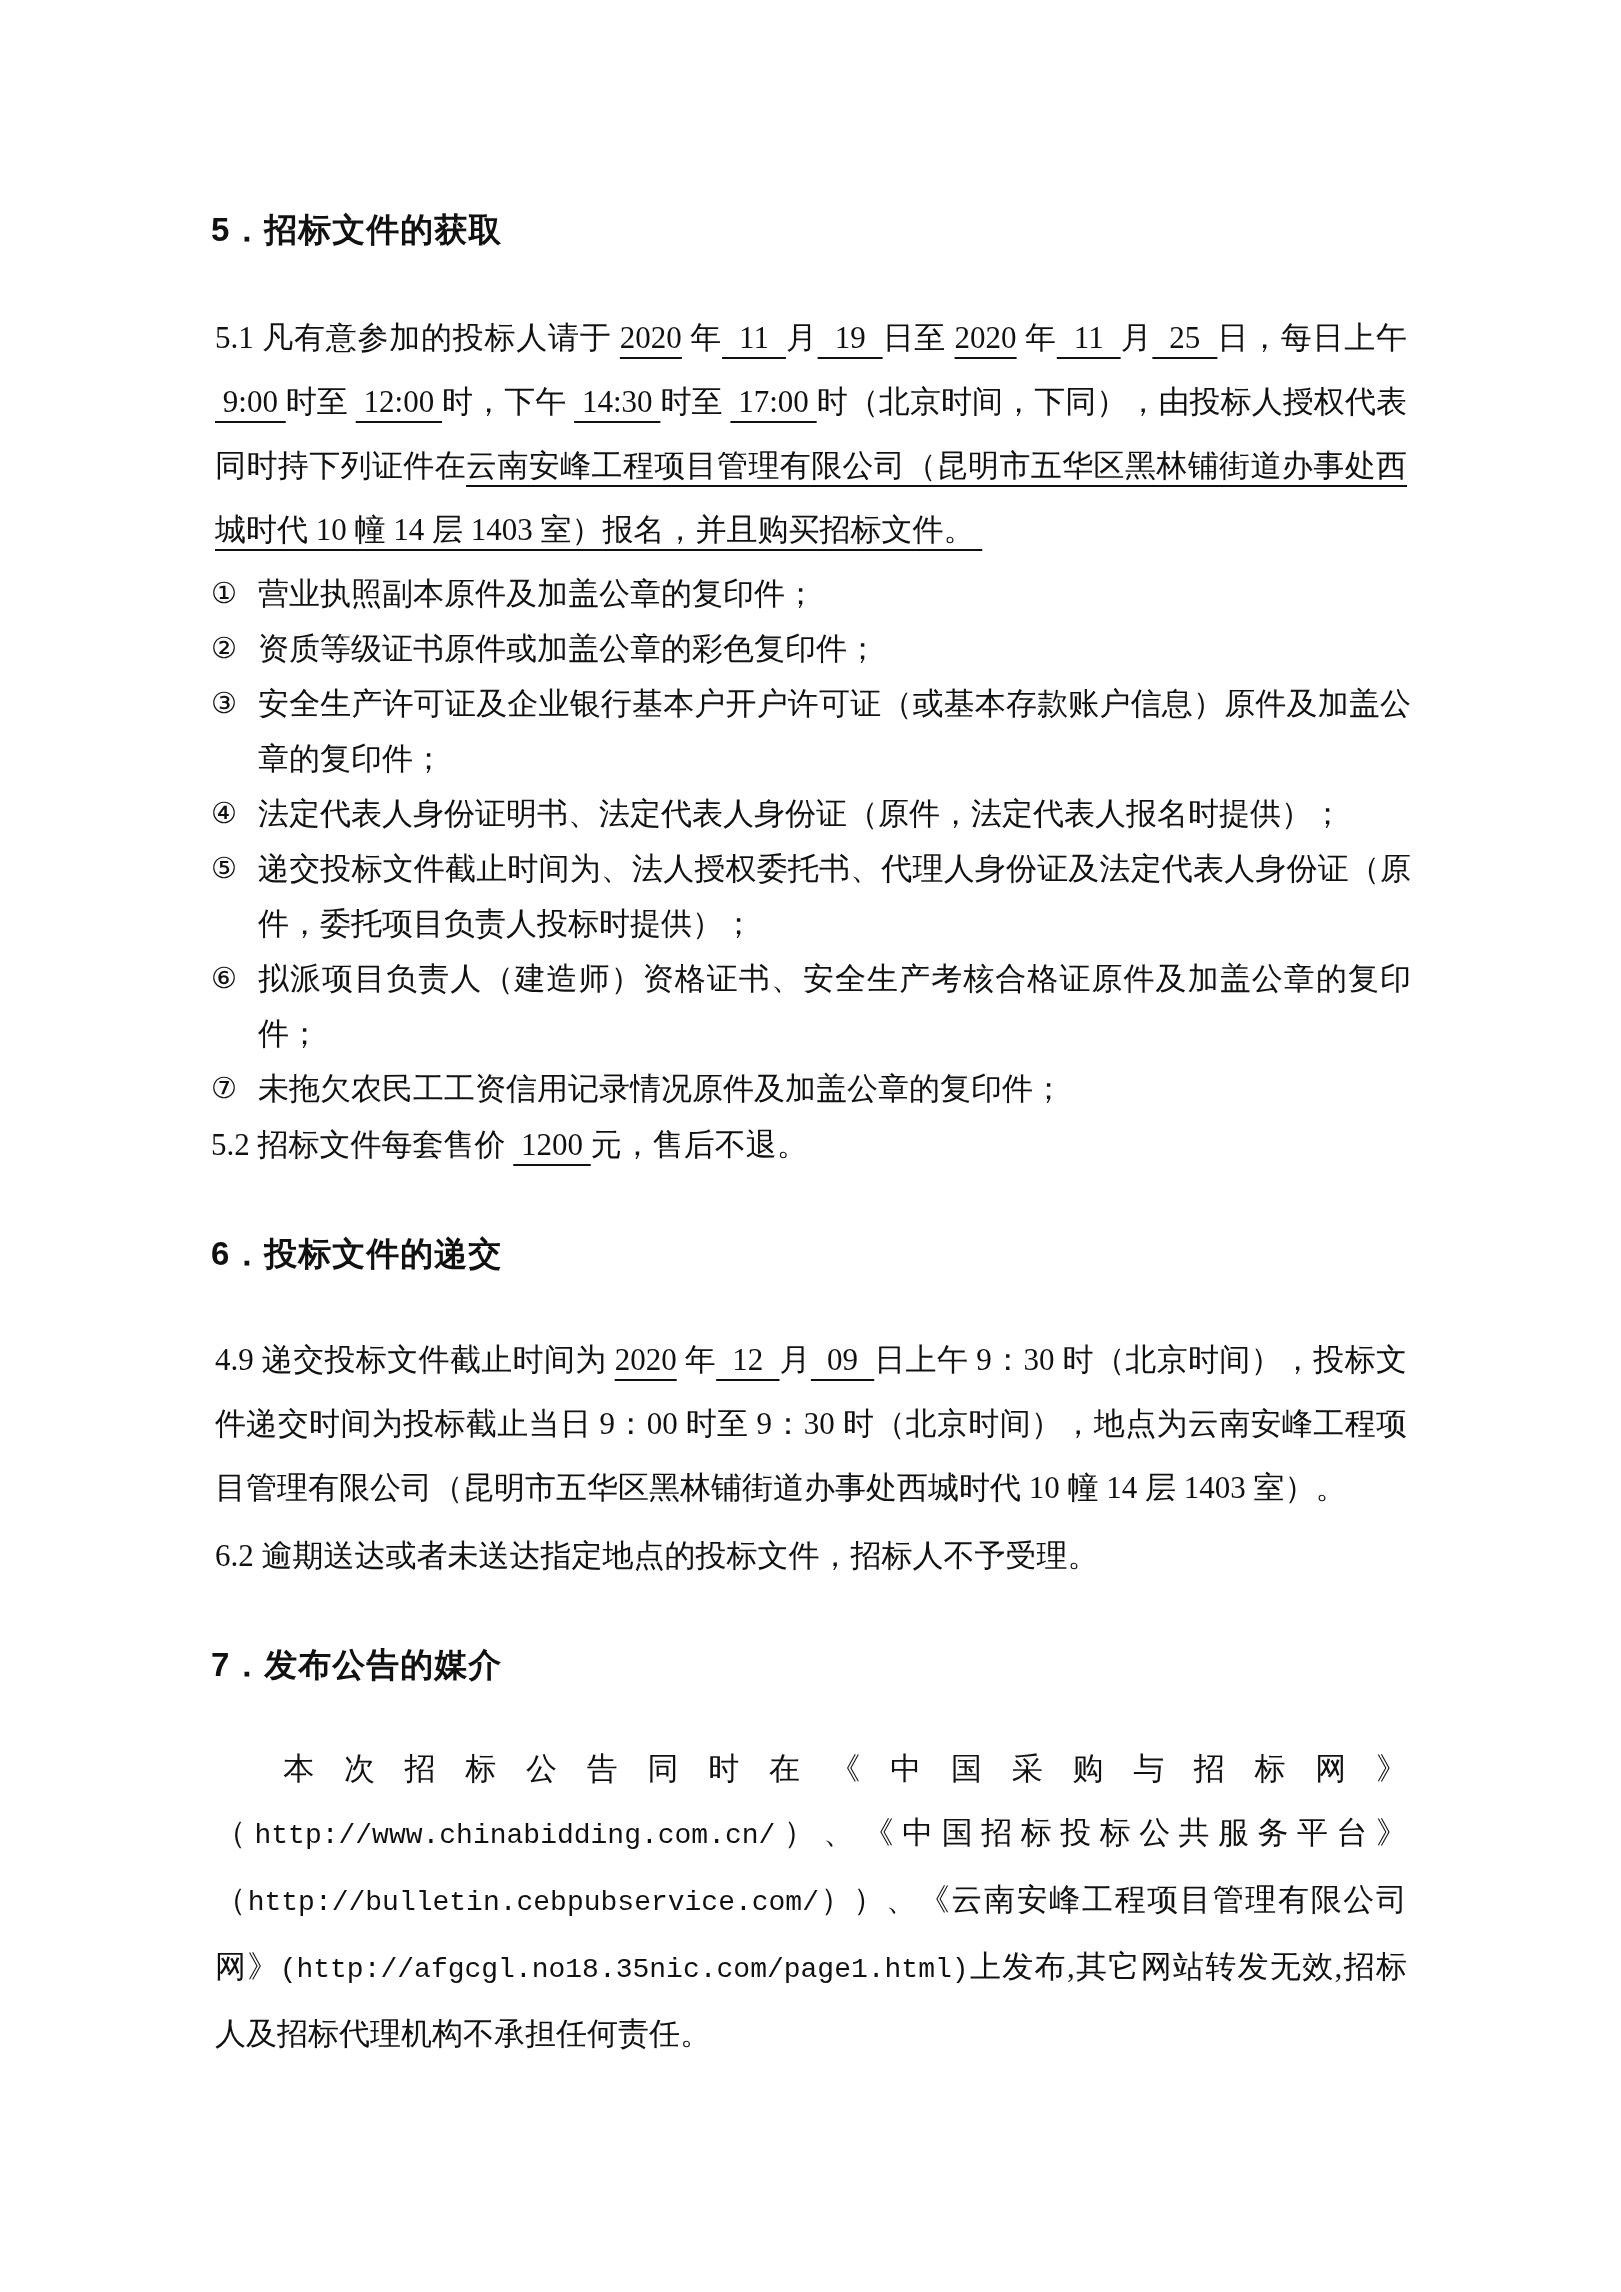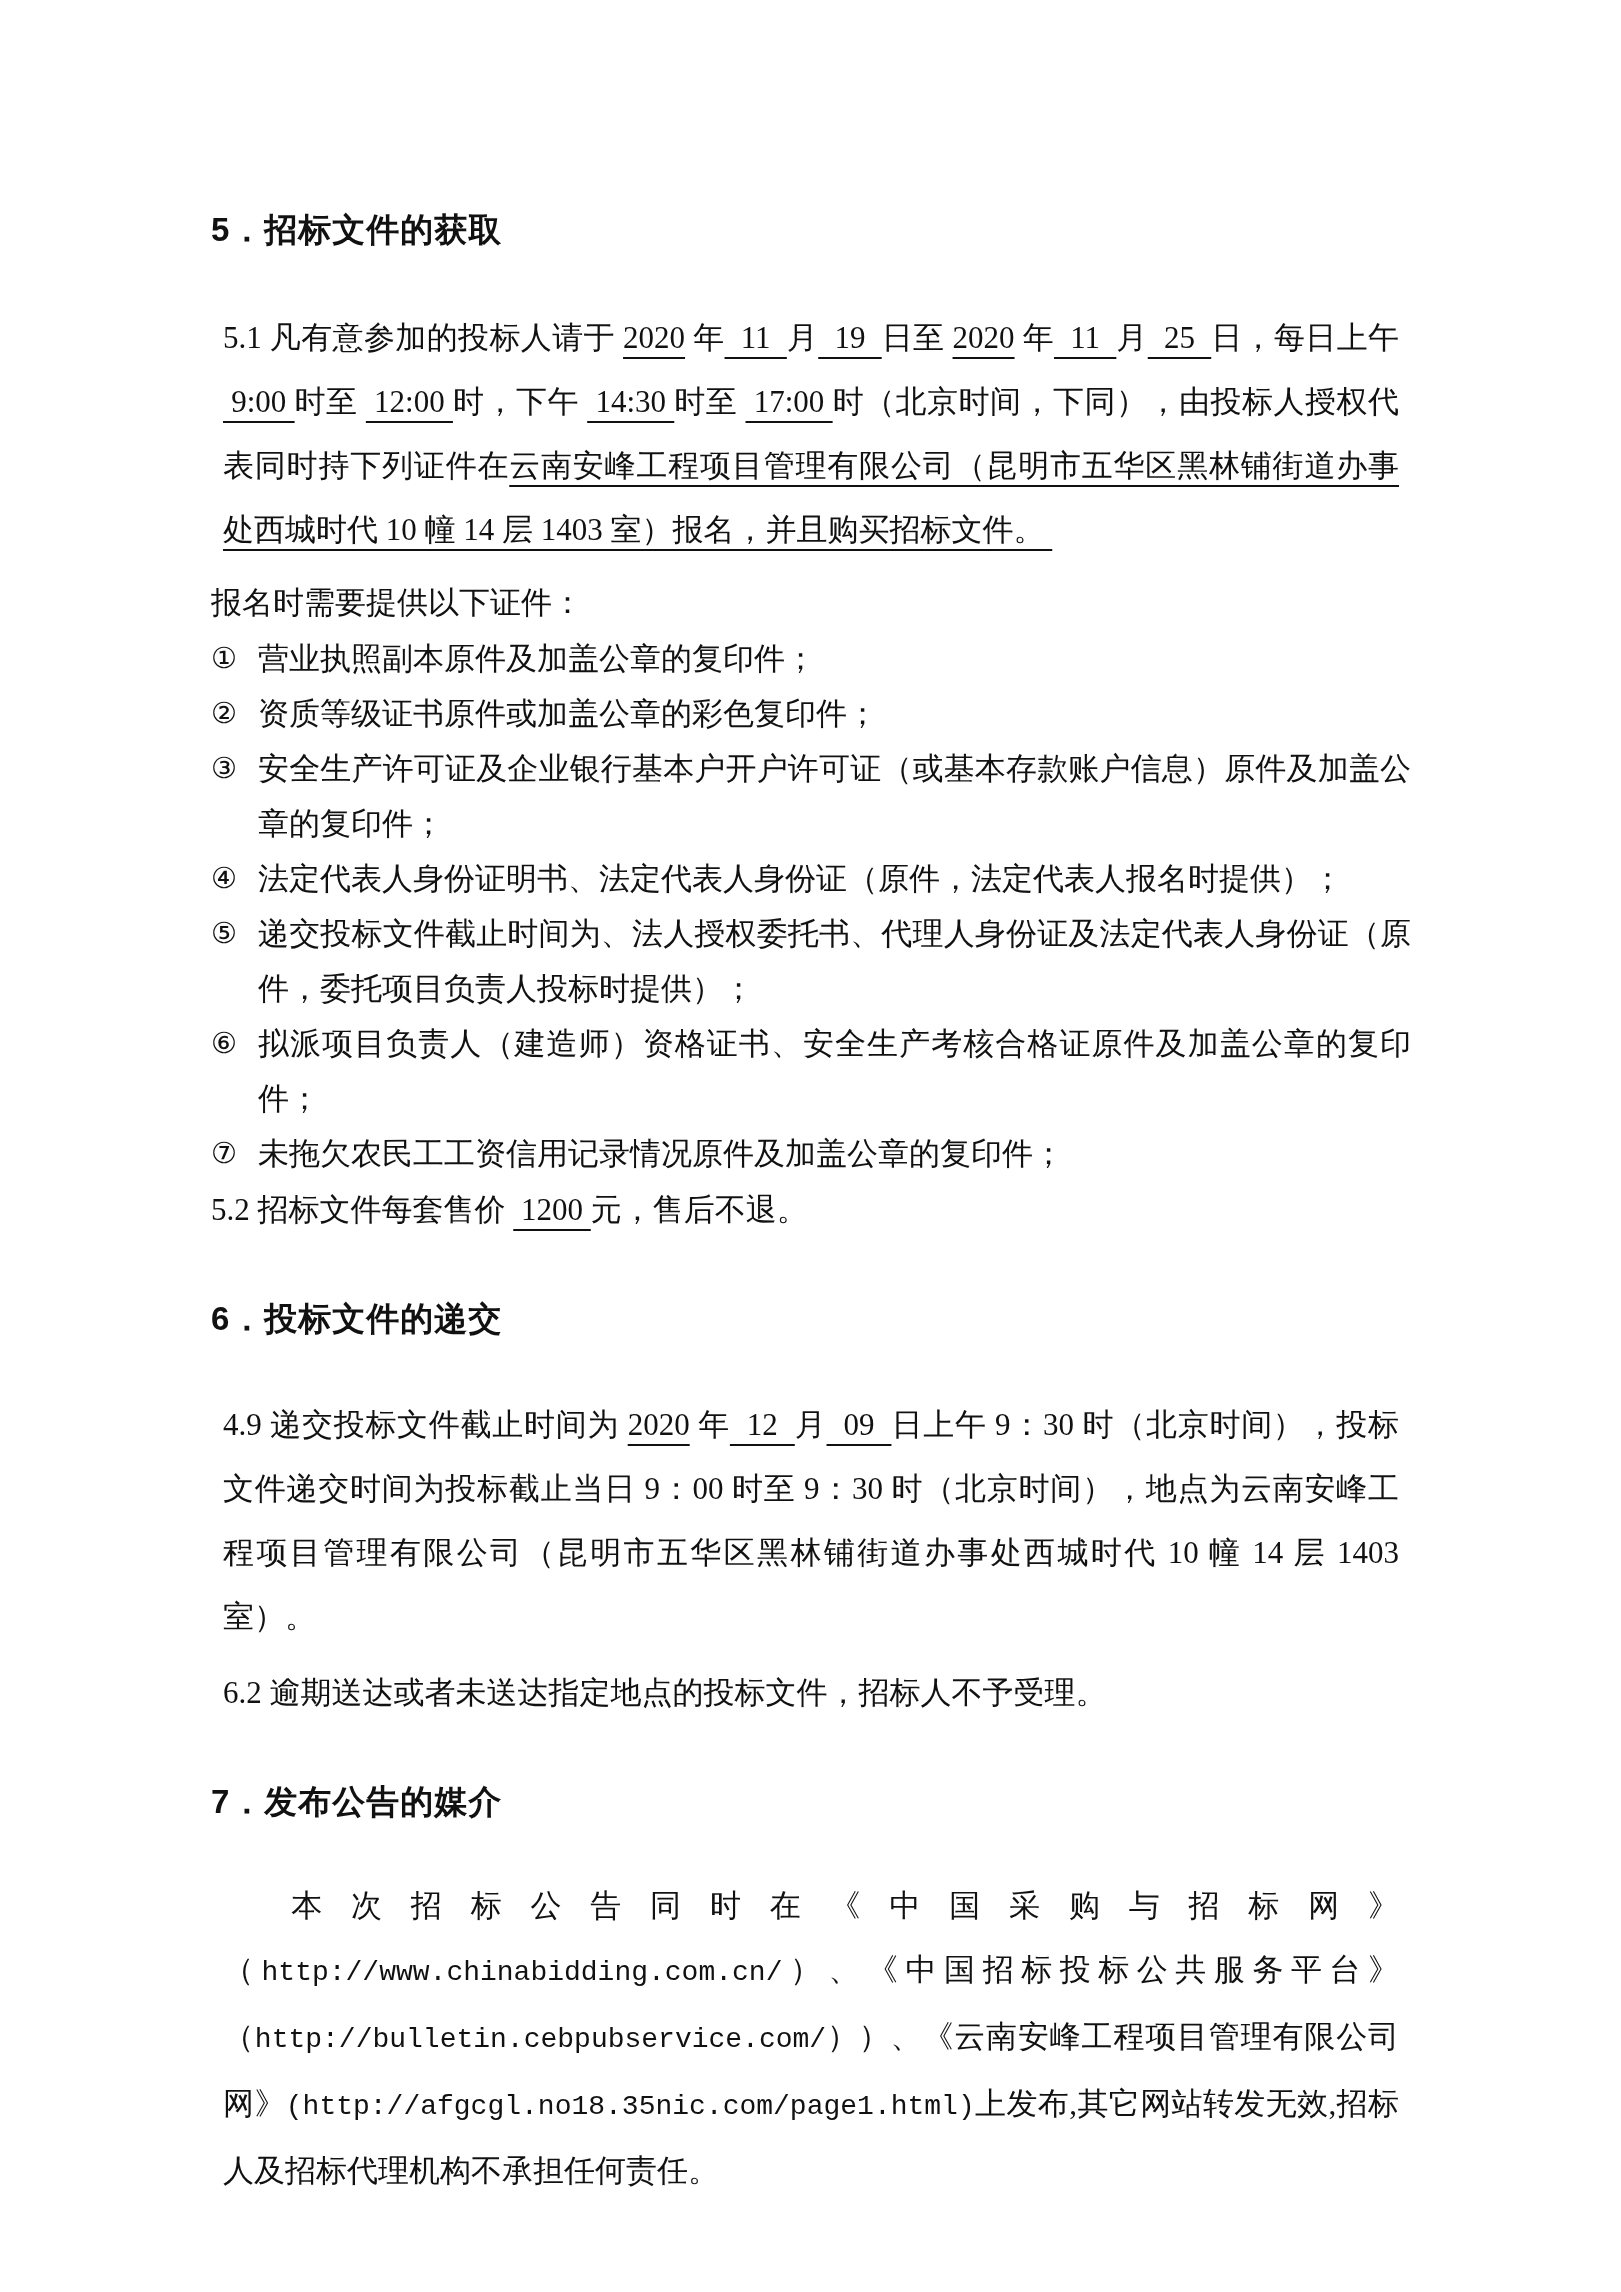--- a/index.html
+++ b/index.html
@@ -19,21 +19,21 @@
     font-weight:bold;
     font-size:33px;
     line-height:43px;
     letter-spacing:1px;
   }
   .h6m{margin-top:59px;}
   .h7m{margin-top:55px;}
   .para{
     text-align:justify;
     line-height:64px;
-    margin:12px;
+    margin:4px;
   }
   .p51{margin-top:55px;}
   .p61{margin-top:53px;}
   .p7{margin-top:51px;text-indent:2.2em;}
   .para-tight{
     text-align:justify;
     line-height:57px;
     margin:0;
   }
   .list{margin:0;}
@@ -63,21 +63,20 @@
 </head>
 <body>
 
 <div class="page">
 
   <div class="section">
     <div class="h">5．招标文件的获取</div>
 
     <p class="para p51"><span>5.1 凡有意参加的投标人请于 </span><span class="u">2020</span><span> 年</span><span class="u">&nbsp;&nbsp;11&nbsp;&nbsp;</span><span>月</span><span class="u">&nbsp;&nbsp;19&nbsp;&nbsp;</span><span>日至 </span><span class="u">2020</span><span> 年</span><span class="u">&nbsp;&nbsp;11&nbsp;&nbsp;</span><span>月</span><span class="u">&nbsp;&nbsp;25&nbsp;&nbsp;</span><span>日，每日上午 </span><span class="u">&nbsp;9:00&nbsp;</span><span>时至 </span><span class="u">&nbsp;12:00&nbsp;</span><span>时，下午 </span><span class="u">&nbsp;14:30&nbsp;</span><span>时至 </span><span class="u">&nbsp;17:00&nbsp;</span><span>时（北京时间，下同），由投标人授权代表同时持下列证件在</span><span class="u">云南安峰工程项目管理有限公司（昆明市五华区黑林铺街道办事处西城时代 10 幢 14 层 1403 室）报名，并且购买招标文件。&nbsp;</span></p>
 
-    <p class="para-tight">报名时需要提供以下证件：</p>
 
     <div class="list">
       <div class="item">
         <span class="marker">①</span>
         <span>营业执照副本原件及加盖公章的复印件；</span>
       </div>
       <div class="item">
         <span class="marker">②</span>
         <span>资质等级证书原件或加盖公章的彩色复印件；</span>
       </div>

